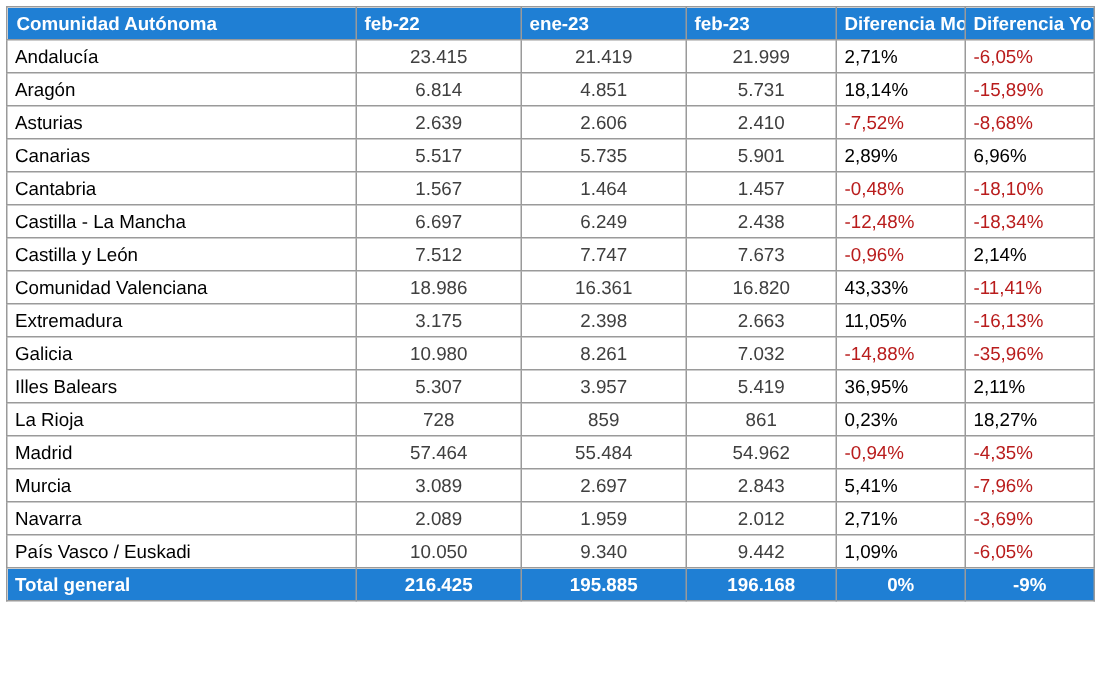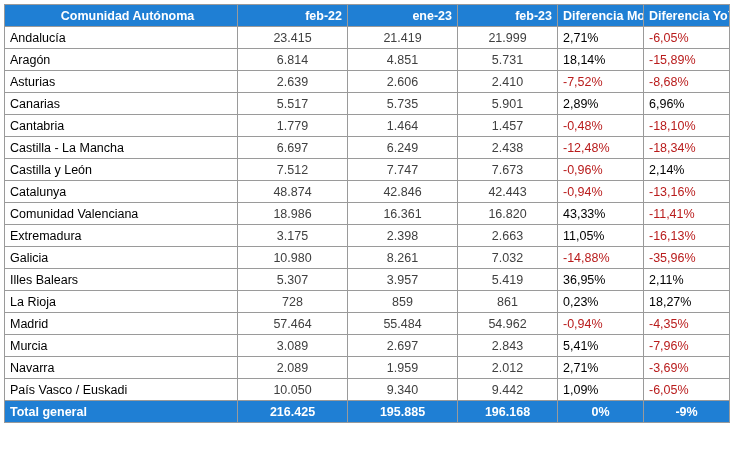--- a/index.html
+++ b/index.html
@@ -30,29 +30,29 @@
     font-size: 12.5px;
     height: 21px;
     padding: 0 5px;
     white-space: nowrap;
     overflow: hidden;
   }
   thead th {
     background: #1f7fd4;
     color: #ffffff;
     font-weight: bold;
-    text-align: right;
+    text-align: left;
     vertical-align: middle;
     border: 1px solid #1f7fd4;
     height: 38px;
     line-height: 14px;
   }
   thead th.region-head {
-    text-align: center;
-    padding-left: 18px;
+    text-align: left;
+    padding-left: 6px;
   }
   tbody td.region {
     text-align: left;
     color: #000000;
   }
   tbody td.num {
     text-align: center;
     color: #404040;
   }
   tbody td.pct {
@@ -129,49 +129,41 @@
         <tr>
           <td class="region">Canarias</td>
           <td class="num">5.517</td>
           <td class="num">5.735</td>
           <td class="num">5.901</td>
           <td class="pct pos">2,89%</td>
           <td class="pct pos">6,96%</td>
         </tr>
         <tr>
           <td class="region">Cantabria</td>
-          <td class="num">1.779</td>
+          <td class="num">1.567</td>
           <td class="num">1.464</td>
           <td class="num">1.457</td>
           <td class="pct neg">-0,48%</td>
           <td class="pct neg">-18,10%</td>
         </tr>
         <tr>
           <td class="region">Castilla - La Mancha</td>
           <td class="num">6.697</td>
           <td class="num">6.249</td>
           <td class="num">2.438</td>
           <td class="pct neg">-12,48%</td>
           <td class="pct neg">-18,34%</td>
         </tr>
         <tr>
           <td class="region">Castilla y León</td>
           <td class="num">7.512</td>
           <td class="num">7.747</td>
           <td class="num">7.673</td>
           <td class="pct neg">-0,96%</td>
           <td class="pct pos">2,14%</td>
-        </tr>
-        <tr>
-          <td class="region">Catalunya</td>
-          <td class="num">48.874</td>
-          <td class="num">42.846</td>
-          <td class="num">42.443</td>
-          <td class="pct neg">-0,94%</td>
-          <td class="pct neg">-13,16%</td>
         </tr>
         <tr>
           <td class="region">Comunidad Valenciana</td>
           <td class="num">18.986</td>
           <td class="num">16.361</td>
           <td class="num">16.820</td>
           <td class="pct pos">43,33%</td>
           <td class="pct neg">-11,41%</td>
         </tr>
         <tr>

